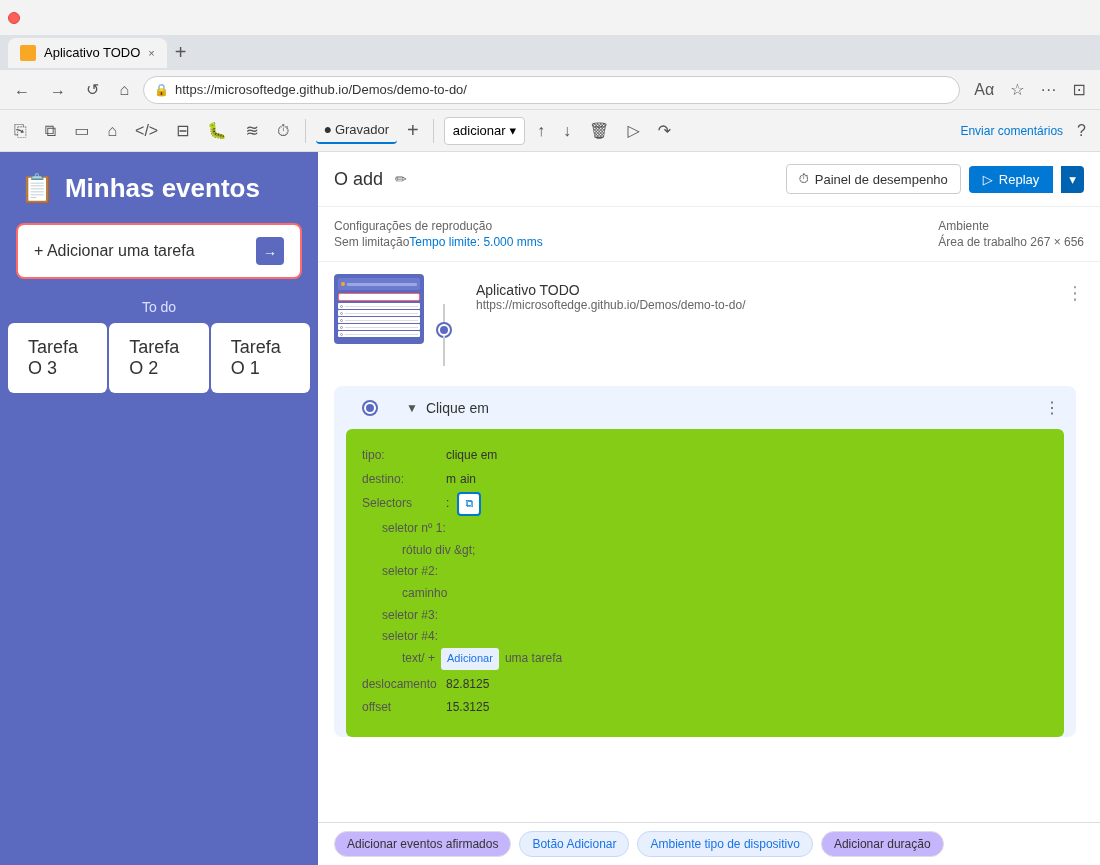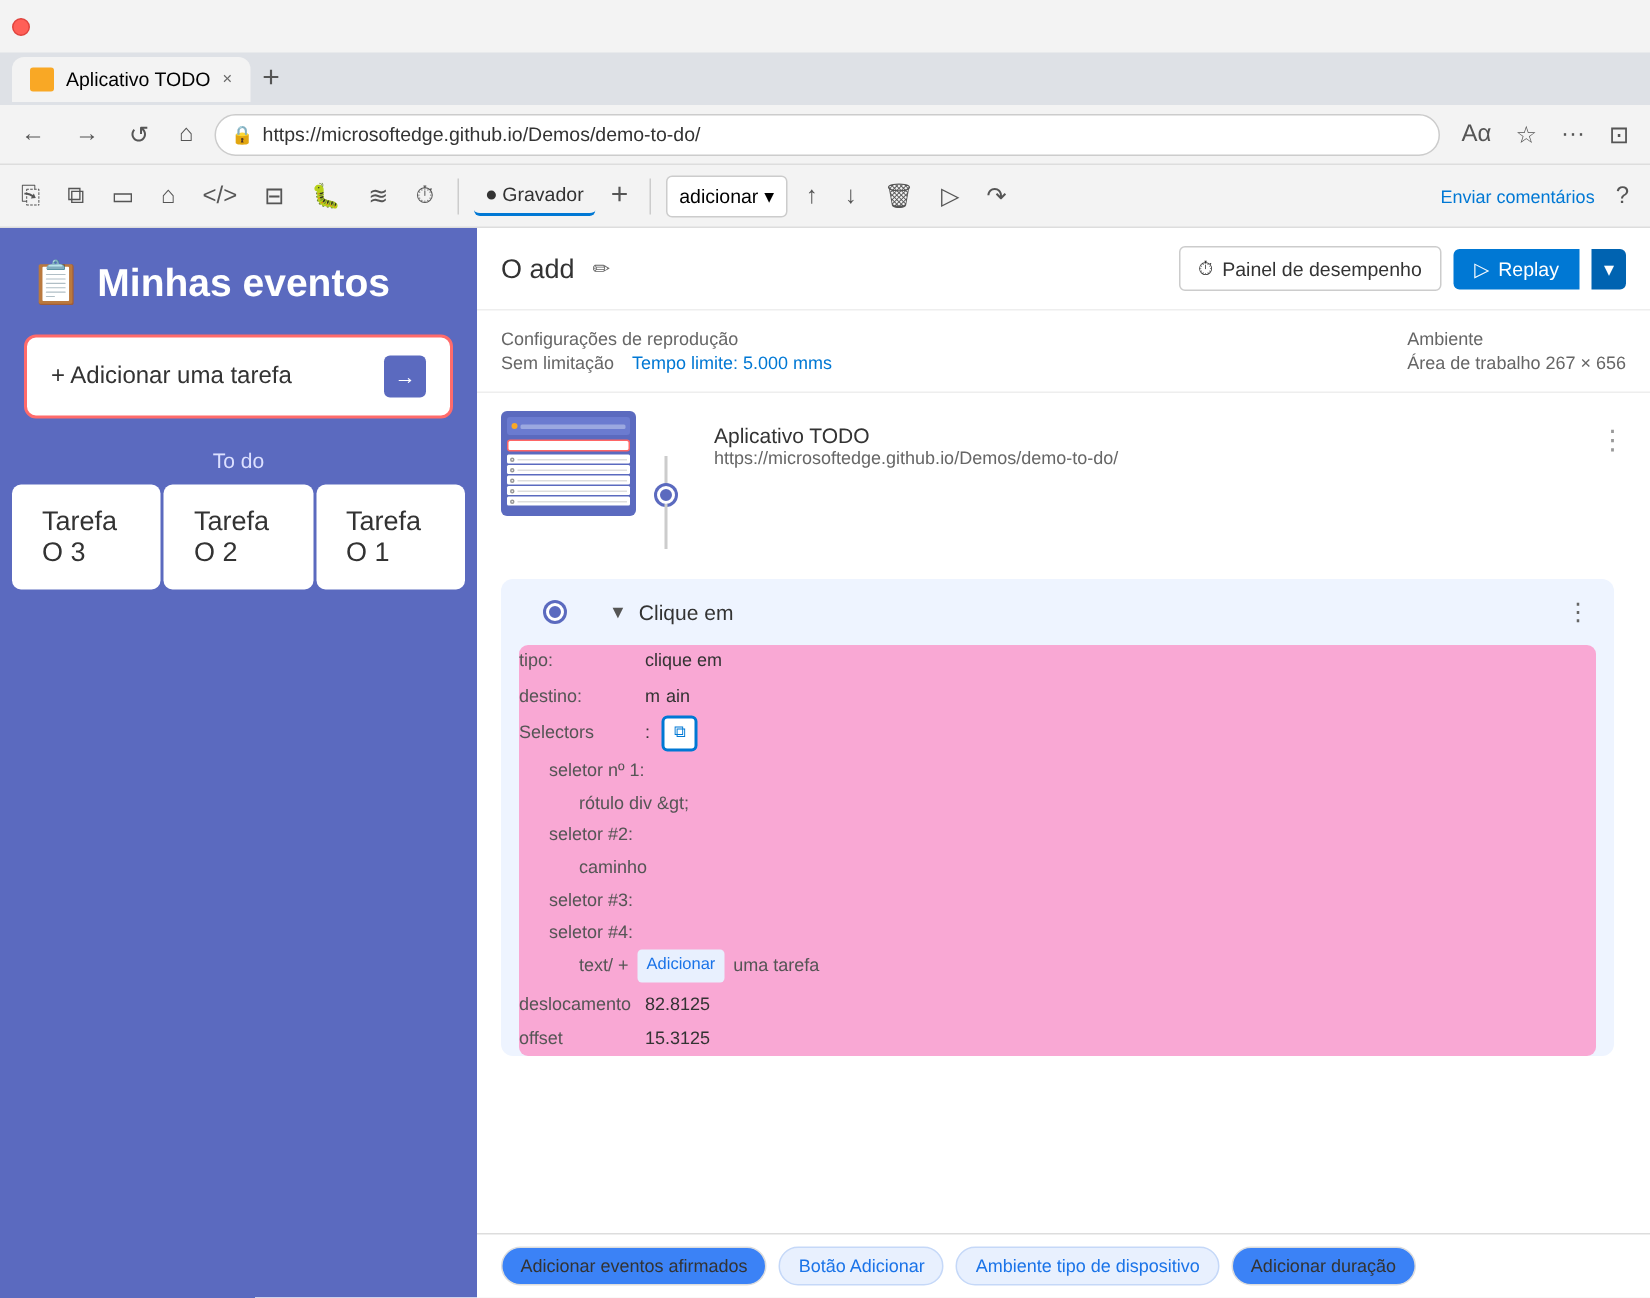--- a/index.html
+++ b/index.html
@@ -52,21 +52,21 @@
     .edit-icon { color: #666; cursor: pointer; font-size: 14px; }
     .header-actions { margin-left: auto; display: flex; align-items: center; gap: 8px; }
     .perf-btn { display: flex; align-items: center; gap: 6px; background: white; border: 1px solid #ccc; border-radius: 4px; padding: 6px 12px; cursor: pointer; font-size: 13px; color: #333; }
     .replay-btn { display: flex; align-items: center; gap: 6px; background: #0078d4; border: none; border-radius: 4px 0 0 4px; padding: 6px 14px; cursor: pointer; font-size: 13px; color: white; font-weight: 500; }
     .replay-dropdown { background: #0063b1; border: none; border-radius: 0 4px 4px 0; padding: 6px 8px; cursor: pointer; color: white; }
 
     
     .config-section { display: flex; padding: 12px 16px; gap: 40px; border-bottom: 1px solid #eee; font-size: 12px; }
     .config-group { display: flex; flex-direction: column; gap: 2px; }
     .config-label { color: #666; font-weight: 500; }
-    .config-values { display: flex; gap: 12px; }
+    .config-values { display: flex; gap: 0; }
     .config-value { color: #666; }
     .config-value.highlighted { color: #0078d4; }
     .env-group { margin-left: auto; }
     .env-label { color: #666; font-weight: 500; }
     .env-value { color: #666; }
 
     
     .timeline-area { flex: 1; overflow-y: auto; padding: 0; position: relative; }
     .step-thumbnail { width: 90px; height: 70px; background: #5b6abf; border-radius: 4px; flex-shrink: 0; overflow: hidden; position: relative; }
     .mini-todo { background: #5b6abf; width: 100%; height: 100%; display: flex; flex-direction: column; padding: 4px; }
@@ -79,32 +79,32 @@
     .mini-line { flex: 1; height: 1px; background: #ddd; }
     .step-app-name { font-size: 14px; font-weight: 500; color: #333; }
     .step-url { font-size: 12px; color: #666; }
 
     
     .click-step { background: #eef4ff; border-radius: 8px; margin: 8px 16px; }
     .click-step-header { display: flex; align-items: center; padding: 12px 16px; gap: 8px; }
     .collapse-icon { color: #555; cursor: pointer; font-size: 12px; }
     .click-step-title { font-size: 14px; font-weight: 500; color: #333; }
     .click-step-more { margin-left: auto; color: #666; cursor: pointer; font-size: 16px; }
-    .click-step-body { background: #f9a8d4; margin: 0 12px 12px; border-radius: 6px; font-size: 12px; color: #333; line-height: 1.8; }
+    .click-step-body { background: #84cc16; margin: 0 12px 12px; border-radius: 6px; padding: 16px; font-size: 12px; color: #333; line-height: 1.8; }
     .field-row { display: flex; align-items: center; gap: 4px; margin-bottom: 2px; }
     .field-label { color: #555; min-width: 80px; }
     .field-value { color: #333; }
     .selector-icon-btn { width: 24px; height: 24px; background: white; border: 2px solid #0078d4; border-radius: 4px; display: inline-flex; align-items: center; justify-content: center; cursor: pointer; color: #0078d4; font-size: 11px; margin-left: 4px; }
     .sub-field { padding-left: 20px; }
     .sub-value { padding-left: 40px; color: #555; }
     .badge-text { background: #e8f0fe; color: #1a73e8; padding: 1px 6px; border-radius: 3px; font-size: 11px; }
 
     
     .bottom-bar { display: flex; align-items: center; padding: 8px 16px; gap: 8px; border-top: 1px solid #ddd; background: white; flex-wrap: wrap; }
-    .bottom-btn { background: #3b82f6; border: 1px solid #ddd; border-radius: 16px; padding: 5px 12px; font-size: 12px; color: #333; cursor: pointer; white-space: nowrap; }
+    .bottom-btn { background: #c4b5fd; border: 1px solid #ddd; border-radius: 16px; padding: 5px 12px; font-size: 12px; color: #333; cursor: pointer; white-space: nowrap; }
     .bottom-btn.highlight { background: #e8f0fe; border-color: #c5d8f8; color: #1a73e8; }
 
     .step-row-wrapper { display: flex; align-items: flex-start; padding: 12px 16px; gap: 0; position: relative; }
     .thumb-area { width: 90px; flex-shrink: 0; }
     .line-area { width: 40px; flex-shrink: 0; display: flex; flex-direction: column; align-items: center; }
     .detail-area { flex: 1; padding-left: 12px; }
     .more-icon { color: #999; cursor: pointer; font-size: 18px; }
   </style>
 </head>
 <body>

